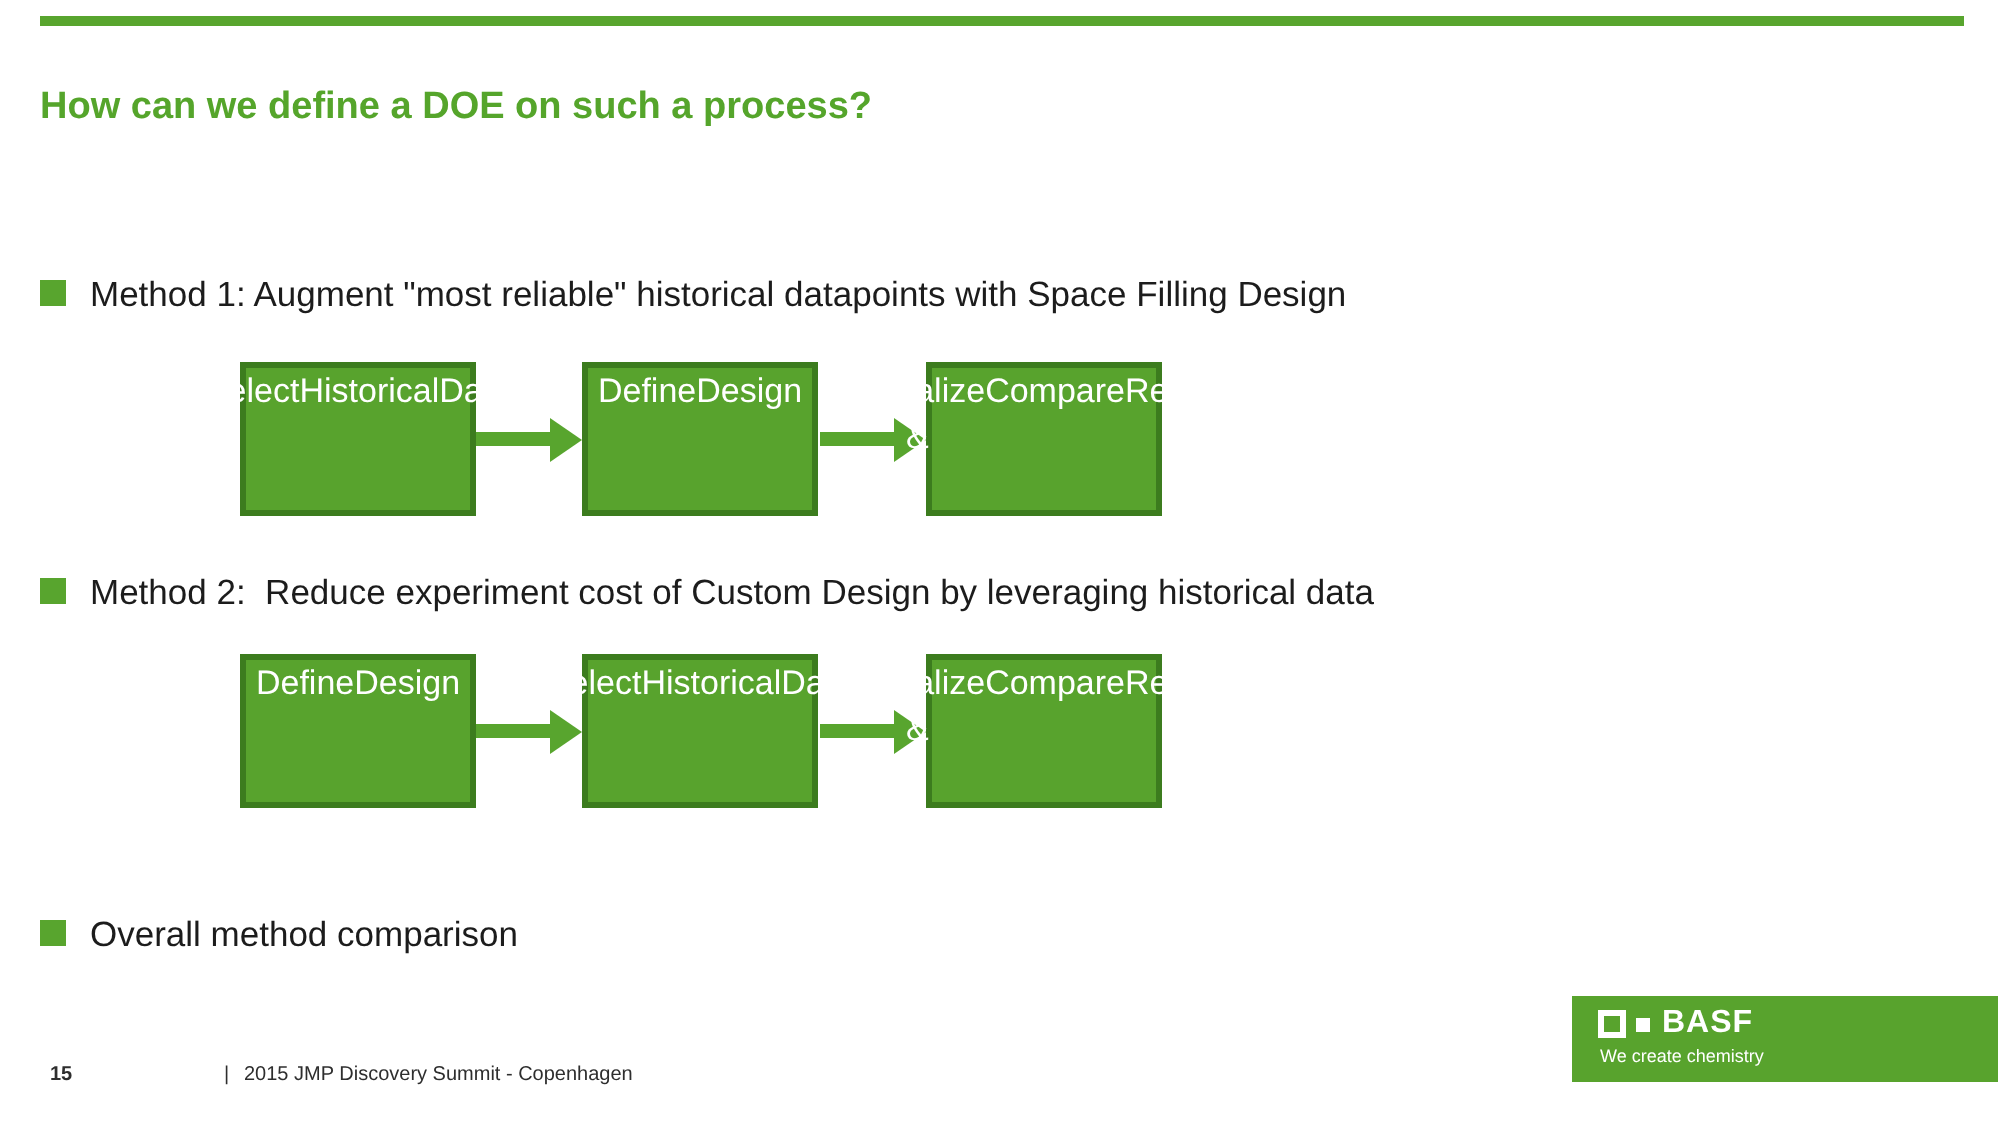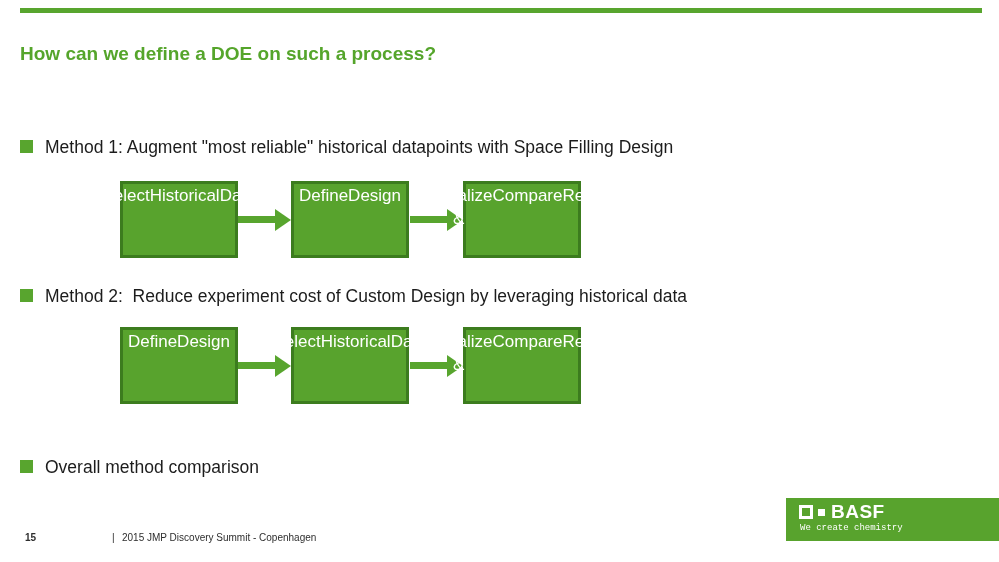--- a/index.html
+++ b/index.html
@@ -59,25 +59,25 @@
     position:absolute;left:786px;top:498px;width:213px;height:43px;
     background:var(--box-fill,#58a32d);
   }
   .logo-row{
     position:absolute;left:13px;top:6px;height:16px;
     display:flex;align-items:center;
   }
   .lg-sq-outline{width:8px;height:8px;border:3px solid #ffffff;flex:0 0 auto;}
   .lg-sq-dot{width:7px;height:7px;background:#ffffff;margin-left:5px;flex:0 0 auto;}
   .lg-text{
-    color:#ffffff;font-weight:bold;font-size:19px;line-height:16px;
+    color:#ffffff;font-weight:bold;font-size:16px;line-height:16px;
     margin-left:6px;letter-spacing:0.5px;
   }
   .lg-tagline{
-    position:absolute;left:14px;top:25px;color:#ffffff;font-size:9px;font-family:Liberation Mono, monospace;
+    position:absolute;left:14px;top:25px;color:#ffffff;font-size:9px;
   }
 </style>
 </head>
 <body>
 
 <div class="top-bar"></div>
 
 <h1 class="title">How can we define a DOE on such a process?</h1>
 
 <div class="bullet" style="top:136px">

